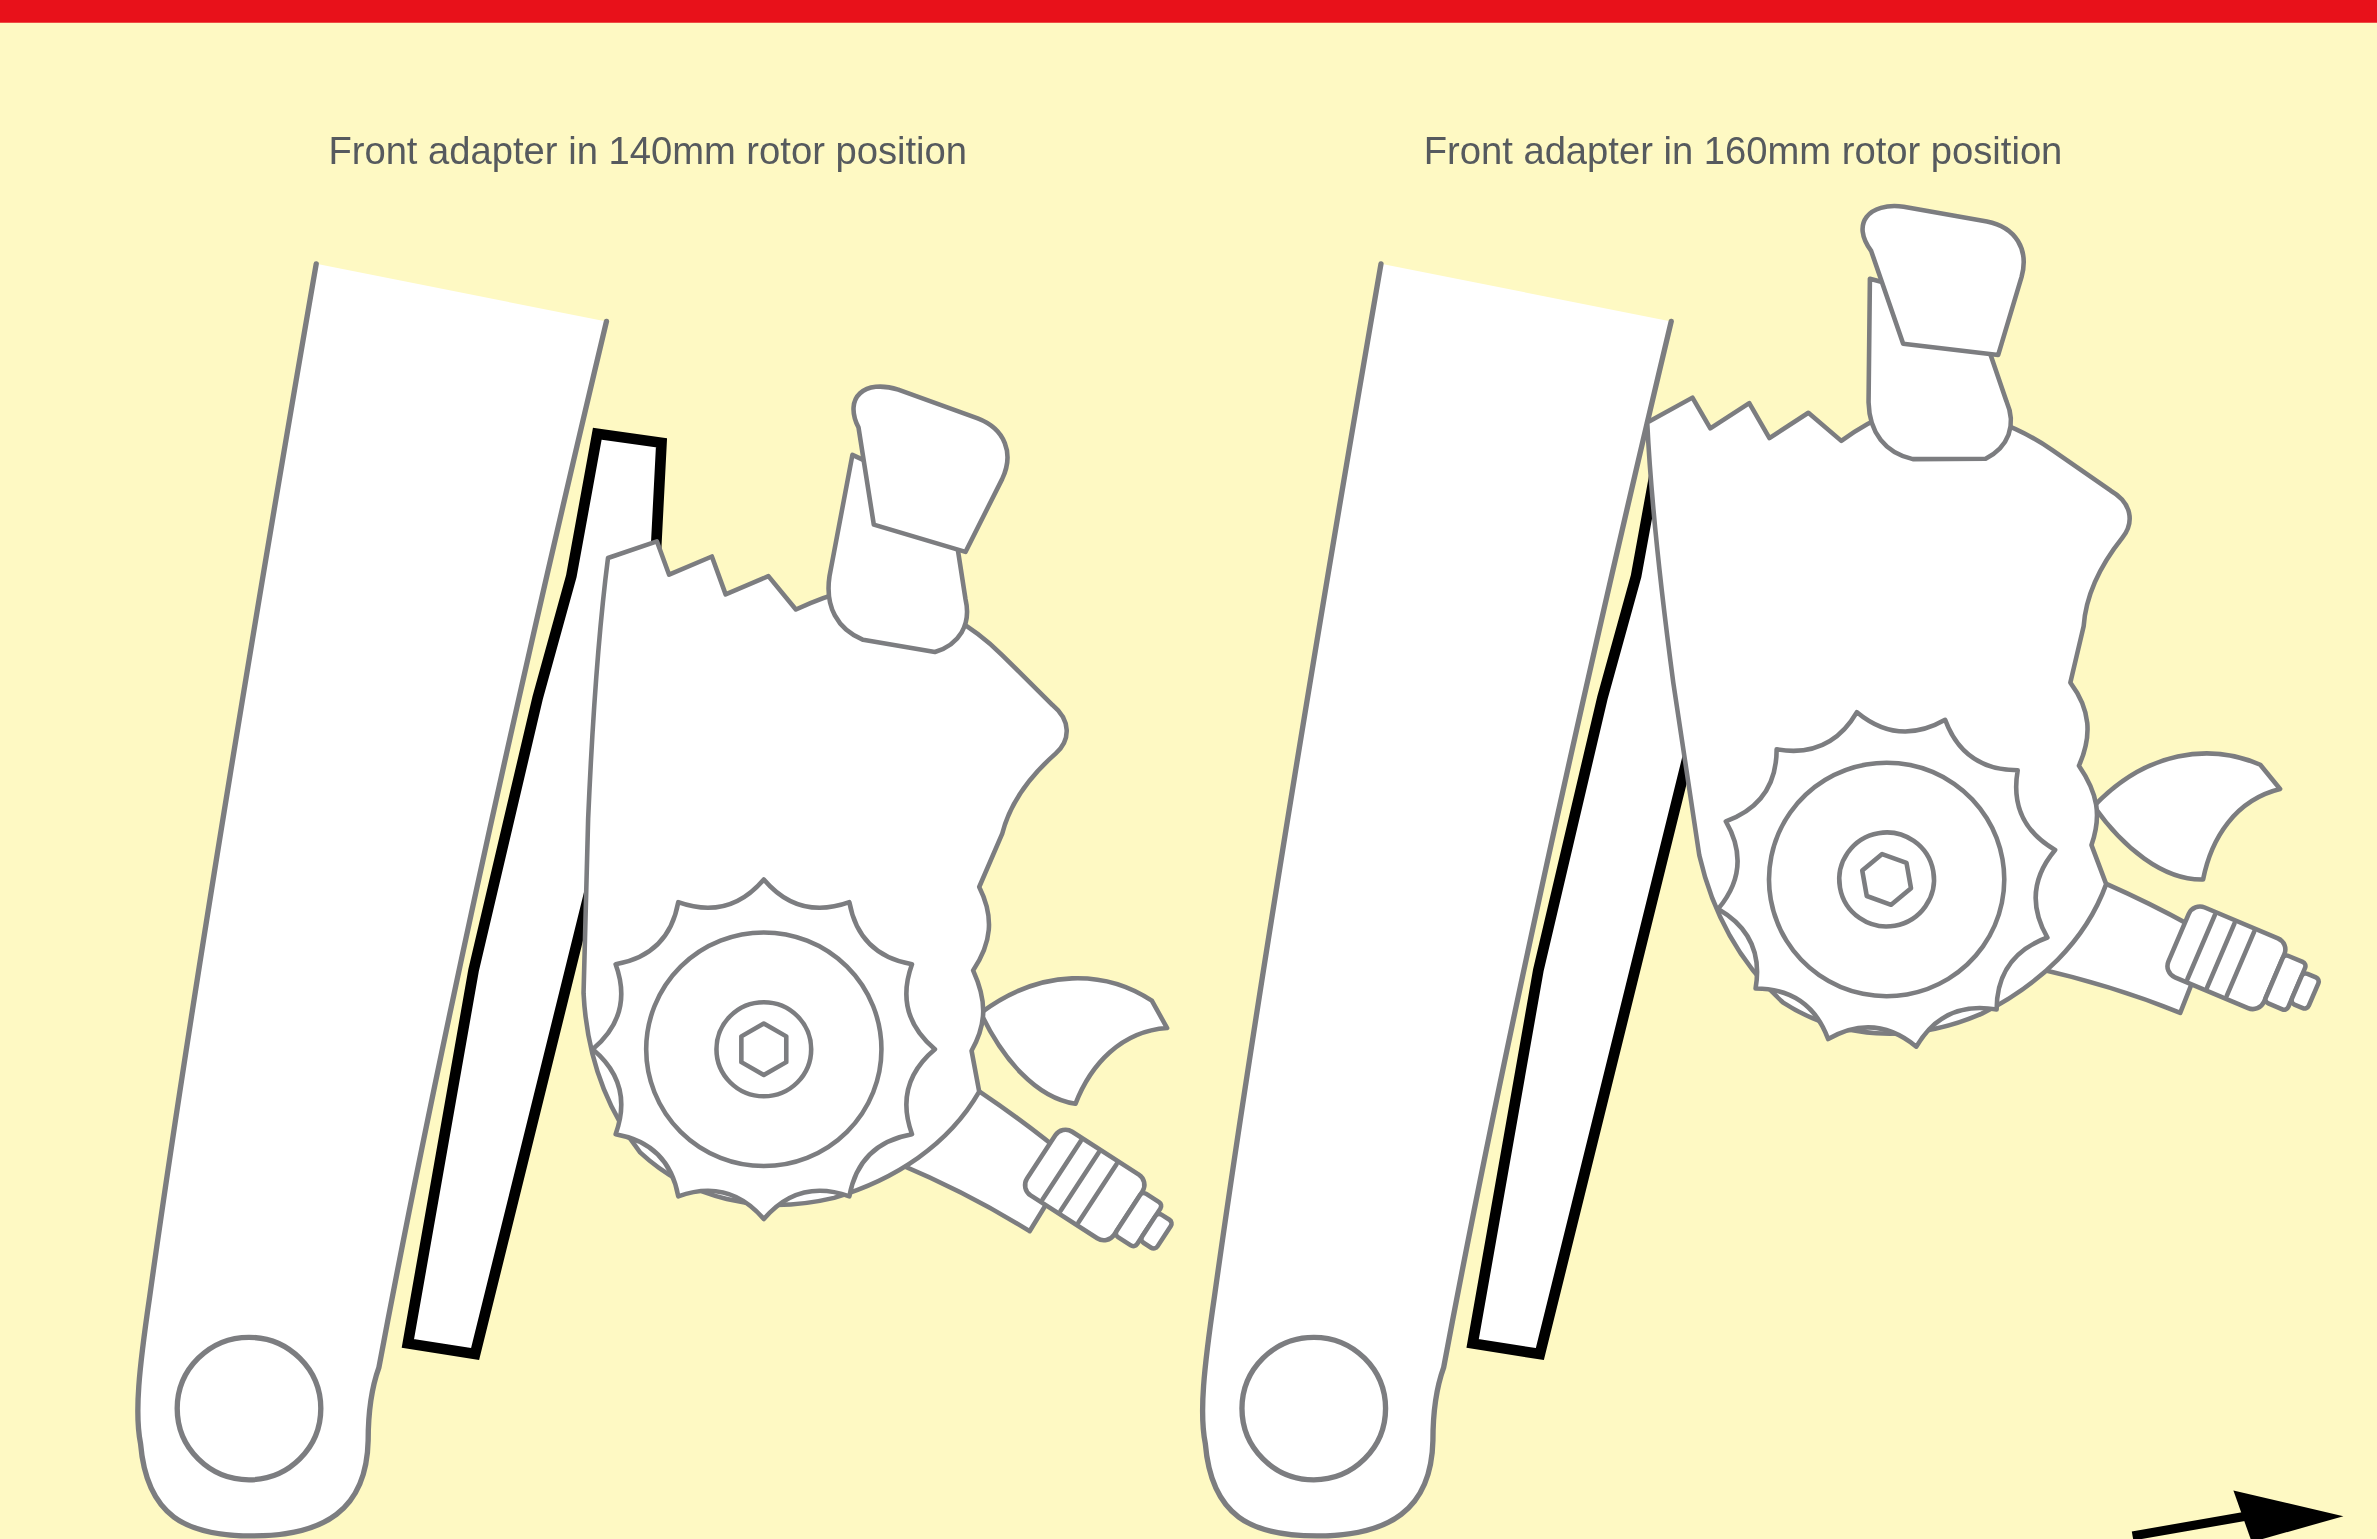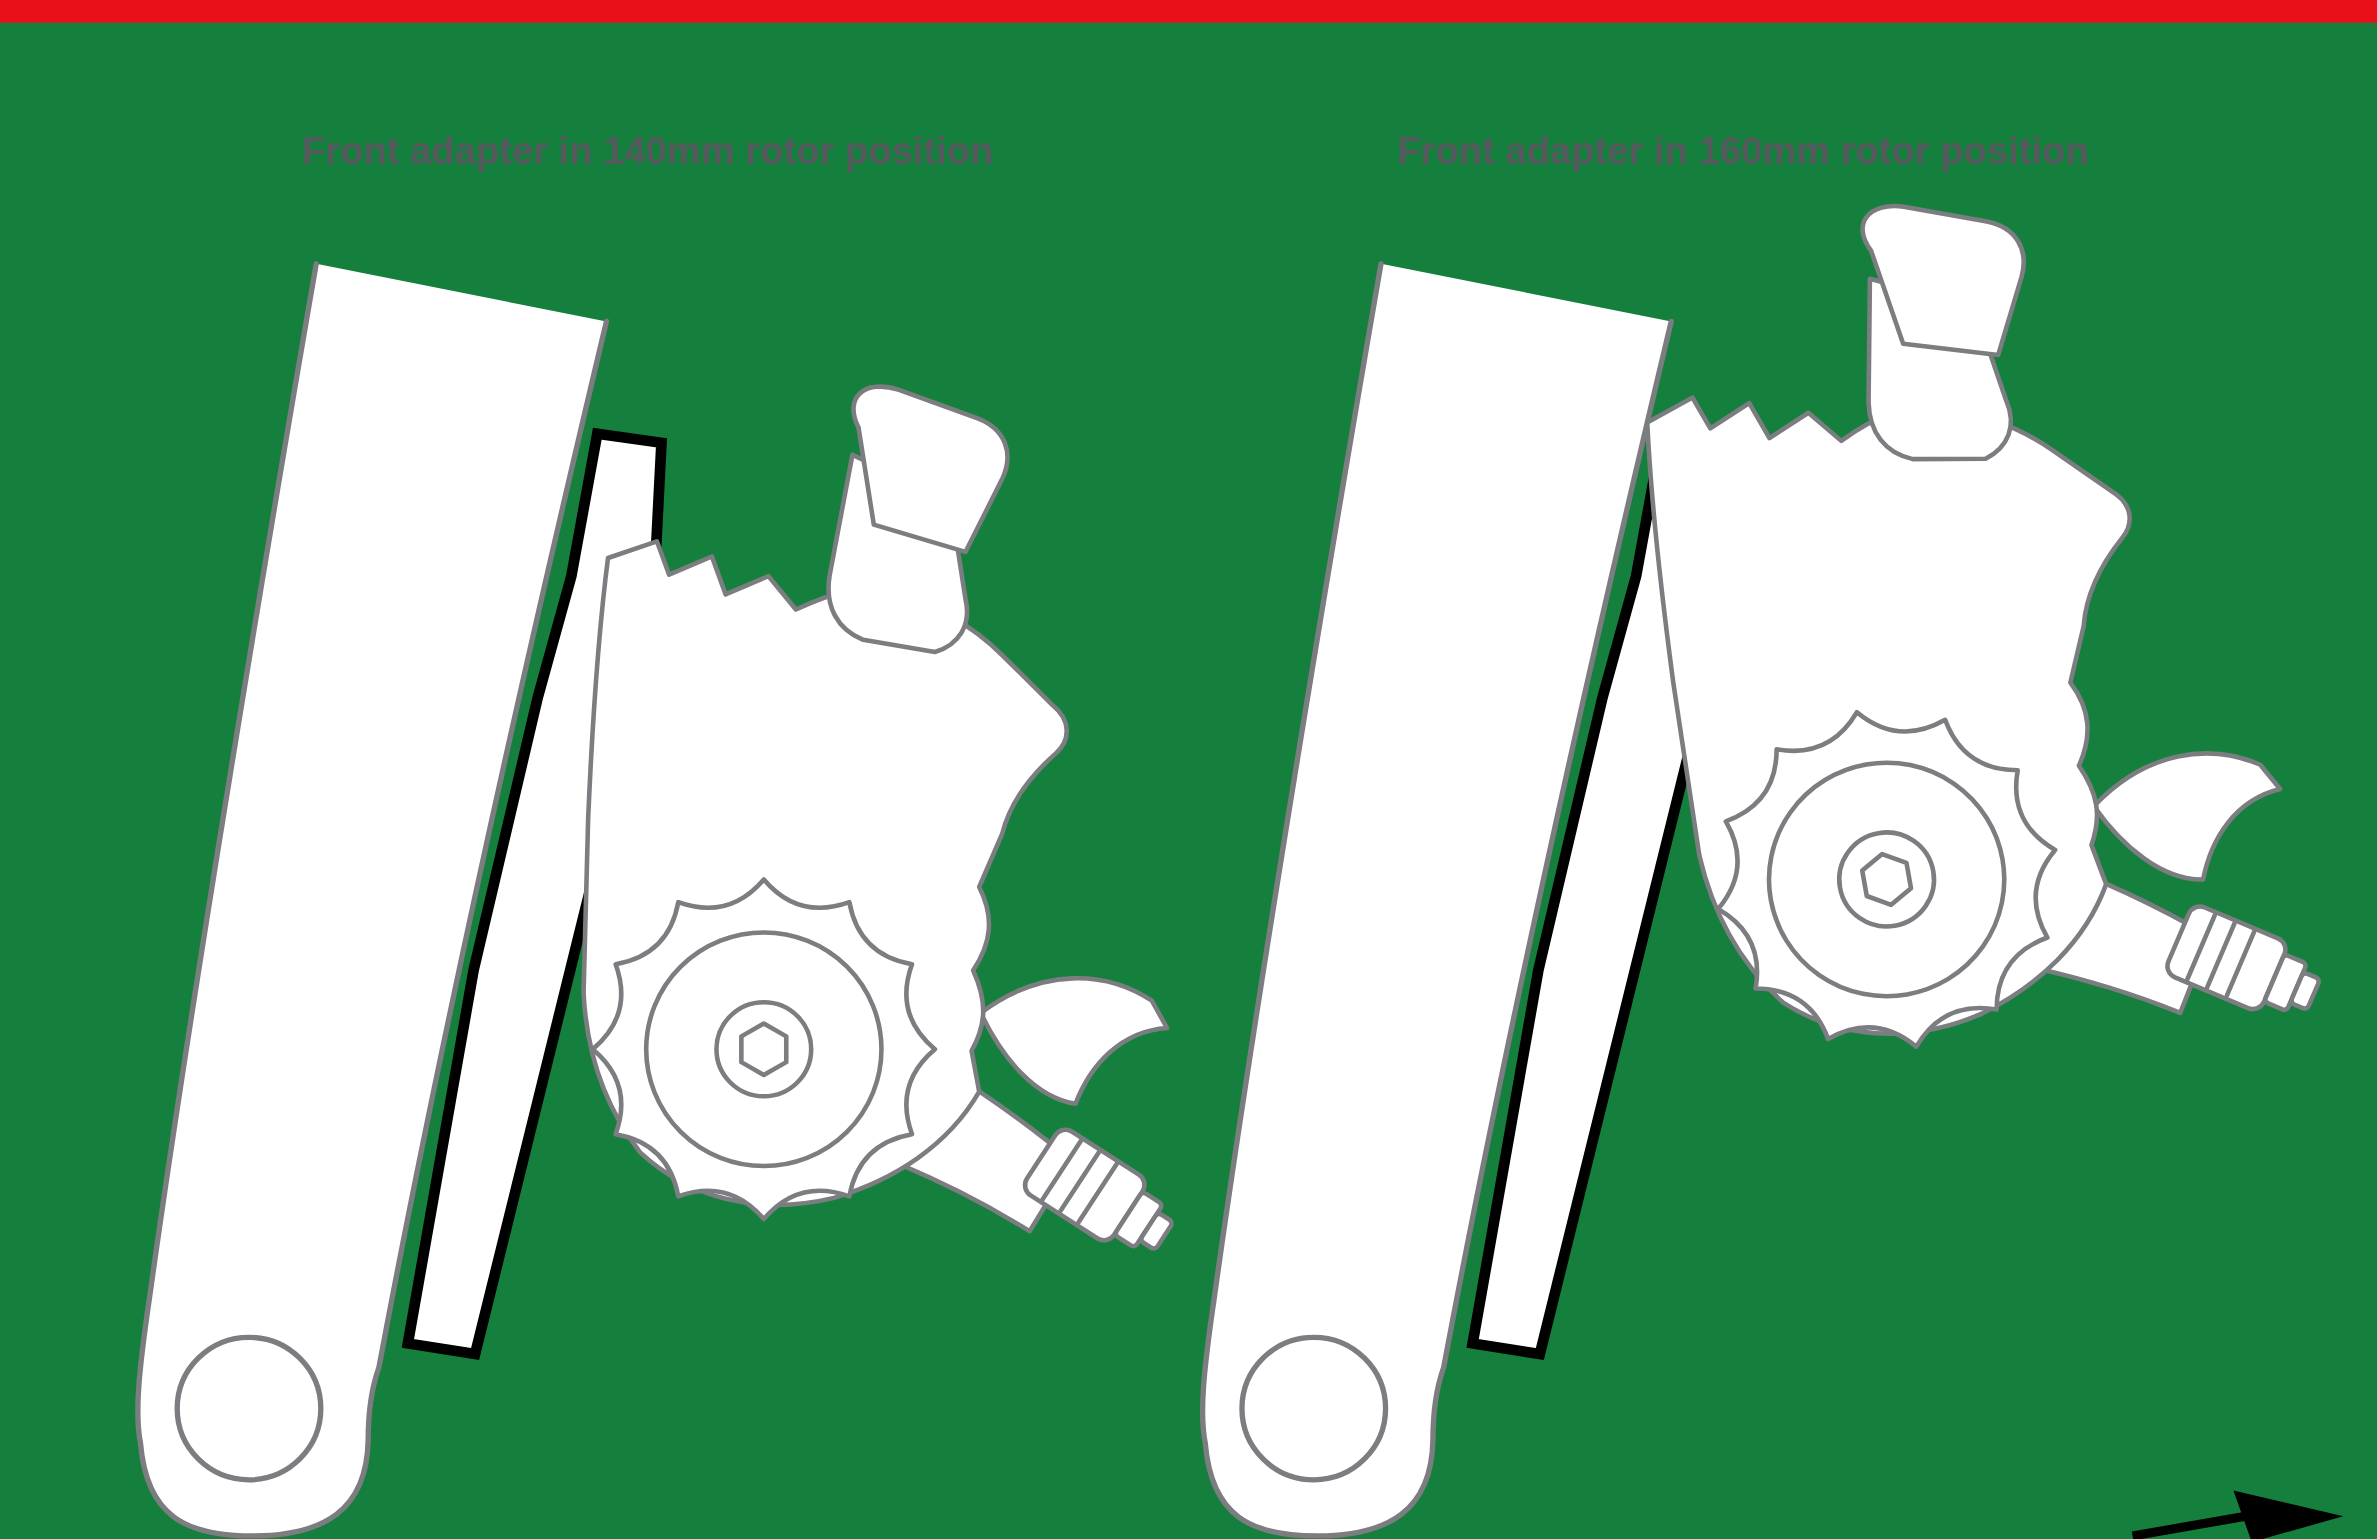--- a/index.html
+++ b/index.html
@@ -1,16 +1,16 @@
 <!DOCTYPE html>
 <html style="font-size:12.7px"><head>
 <meta charset="utf-8">
 <style>
   html, body { margin: 0; padding: 0; background: #ffffff; }
-  .page { width: 2377px; height: 1539px; overflow: hidden; background: #15803d; font-weight: bold; }
+  .page { width: 2377px; height: 1539px; overflow: hidden; background: #fef9c3; }
   svg { display: block; width: 100%; height: 100%; }
   text { font-family: "Liberation Sans", sans-serif; }
 </style>
 </head>
 <body>
 
 <div class="page">
   <svg viewBox="0 0 1556 1015" preserveAspectRatio="none" xmlns="http://www.w3.org/2000/svg">
 
     <defs>

